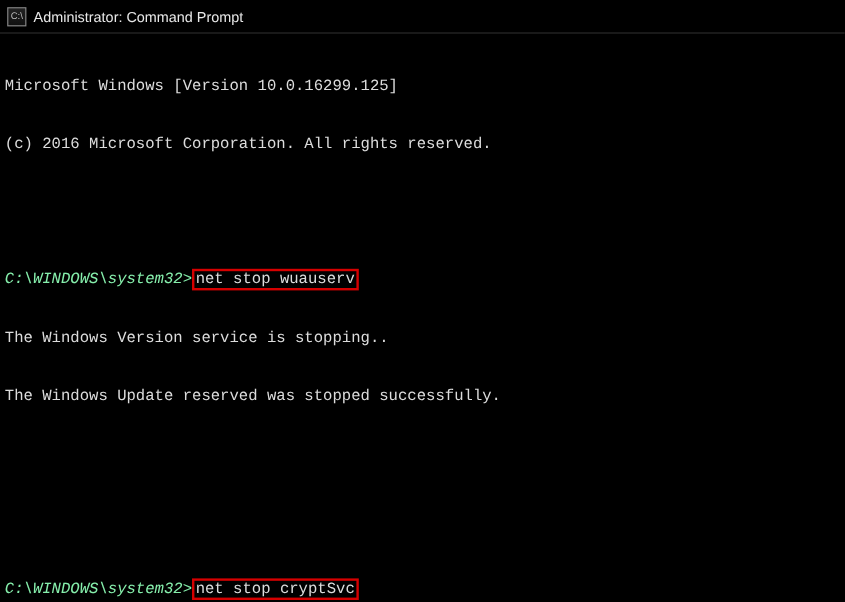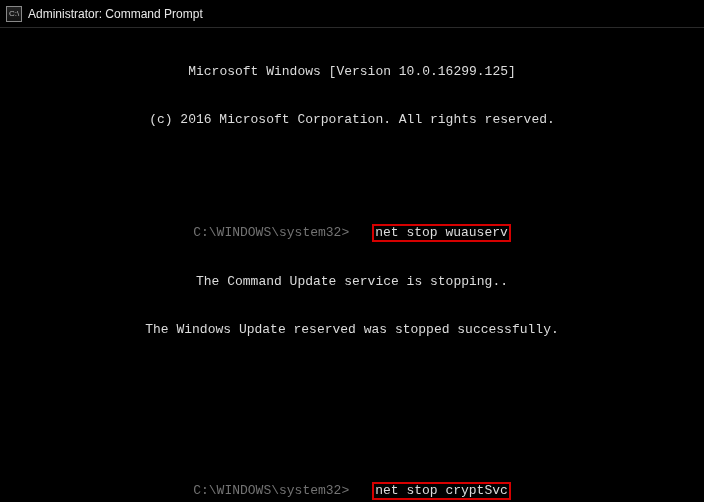--- a/index.html
+++ b/index.html
@@ -42,48 +42,47 @@
     .terminal {
       padding: 4px 4px;
       line-height: 16px;
       white-space: pre;
       font-family: Consolas, 'Courier New', monospace;
       letter-spacing: 0;
     }
     .line {
       display: block;
       min-height: 16px;
-      text-align: center;
     }
     .hl {
       border: 2px solid #d60000;
       padding: 0 1px;
       display: inline-block;
       line-height: 14px;
-      margin-left: 23px;
     }
     .prompt {
-      color: #737373;
+      color: #86efac;
+      font-style: italic;
     }
   </style>
 </head>
 <body>
 
 <div class="title-bar">
   <span class="app-icon">C:\</span>
   <span>Administrator: Command Prompt</span>
 </div>
 
 <div class="terminal">
   <span class="line">Microsoft Windows [Version 10.0.16299.125]</span>
   <span class="line">(c) 2016 Microsoft Corporation. All rights reserved.</span>
   <span class="line"> </span>
 
   <span class="line"><span class="prompt">C:\WINDOWS\system32&gt;</span><span class="hl">net stop wuauserv</span></span>
-  <span class="line">The Command Update service is stopping..</span>
+  <span class="line">The Windows Version service is stopping..</span>
   <span class="line">The Windows Update reserved was stopped successfully.</span>
   <span class="line"> </span>
   <span class="line"> </span>
 
   <span class="line"><span class="prompt">C:\WINDOWS\system32&gt;</span><span class="hl">net stop cryptSvc</span></span>
   
   
   
   
 

